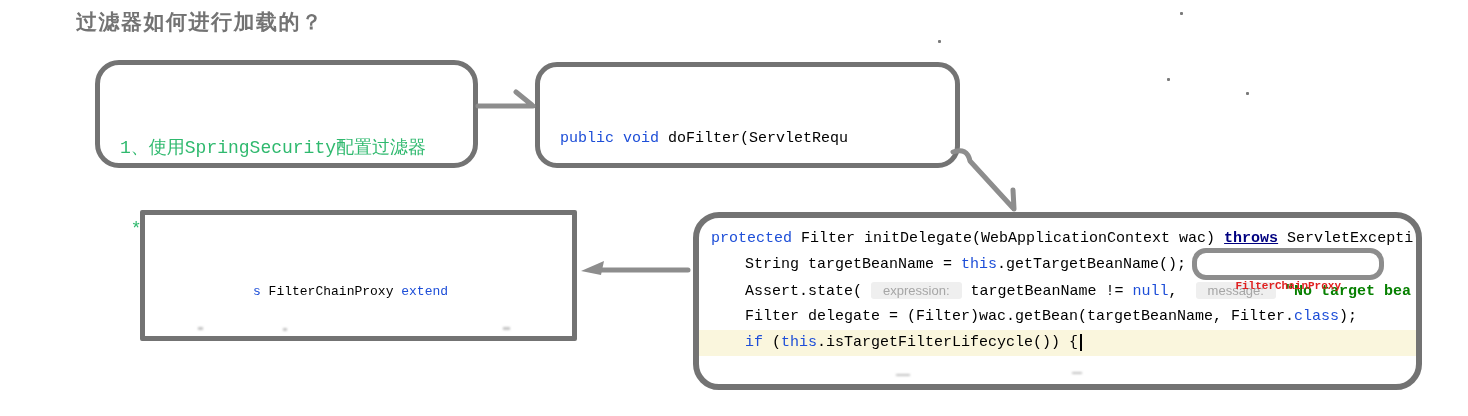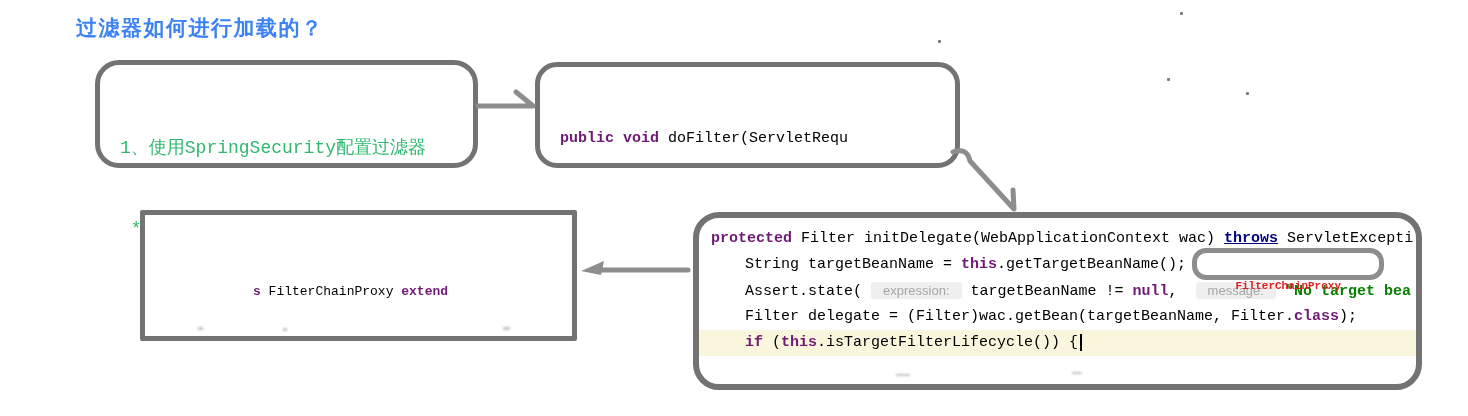--- a/index.html
+++ b/index.html
@@ -1,41 +1,41 @@
 <!DOCTYPE html>
 <html><head>
 <meta charset="utf-8">
 <style>
   html,body{margin:0;padding:0;background:#ffffff;}
   #canvas{position:relative;width:1468px;height:416px;background:#ffffff;overflow:hidden;
           font-family:"Liberation Mono",monospace;}
   .abs{position:absolute;}
 
   
-  #page-title{left:76px;top:14px;font-family:"Liberation Serif",serif;font-weight:bold;
-              font-size:21px;letter-spacing:1.5px;color:#3b82f6;}
+  #page-title{left:76px;top:8px;font-family:"Liberation Serif",serif;font-weight:bold;
+              font-size:21px;letter-spacing:1.5px;color:#737373;}
 
   
   .note-box{border:5px solid #737373;background:#ffffff;box-sizing:border-box;}
   .rounded{border-radius:24px;}
 
   #box1{left:95px;top:60px;width:383px;height:108px;padding:16px 0 0 20px;
         font-size:18px;line-height:27px;color:#2fb96e;white-space:pre;}
   #box2{left:535px;top:62px;width:425px;height:106px;padding:12px 0 0 20px;
         font-size:15px;line-height:24px;color:#000;border-radius:22px;overflow:hidden;}
   #box3{left:140px;top:210px;width:437px;height:131px;border-radius:2px;
         padding:32px 0 0 18px;color:#000;overflow:hidden;}
   #box3 .l1{font-size:13px;padding-left:90px;line-height:17px;}
   #box4{left:693px;top:212px;width:729px;height:178px;border-width:6px;border-radius:26px;
         padding:8px 0 0 0;font-size:15px;color:#000;overflow:hidden;}
 
   .code{white-space:pre;}
   .codeline{display:block;height:26px;line-height:26px;padding-left:12px;white-space:pre;}
   .indent{padding-left:46px;}
-  .kw{color:#701a75;font-weight:bold;}
+  .kw{color:#1d4ed8;font-weight:normal;}
   .kw-u{color:#000080;font-weight:bold;text-decoration:underline;}
   .str{color:#068000;font-weight:bold;}
   .hint{font-family:"Liberation Sans",sans-serif;font-size:13px;color:#a6a6a6;
         background:#efefef;border-radius:3px;padding:1px 12px;}
   .hl{background:#faf6dd;}
   .caret{display:inline-block;width:2px;height:17px;background:#000;vertical-align:middle;margin-left:2px;}
 
   
   .blurline{margin-top:16px;font-size:11px;letter-spacing:1px;color:#4a4a4a;
             filter:blur(0.7px);white-space:pre;line-height:14px;}

